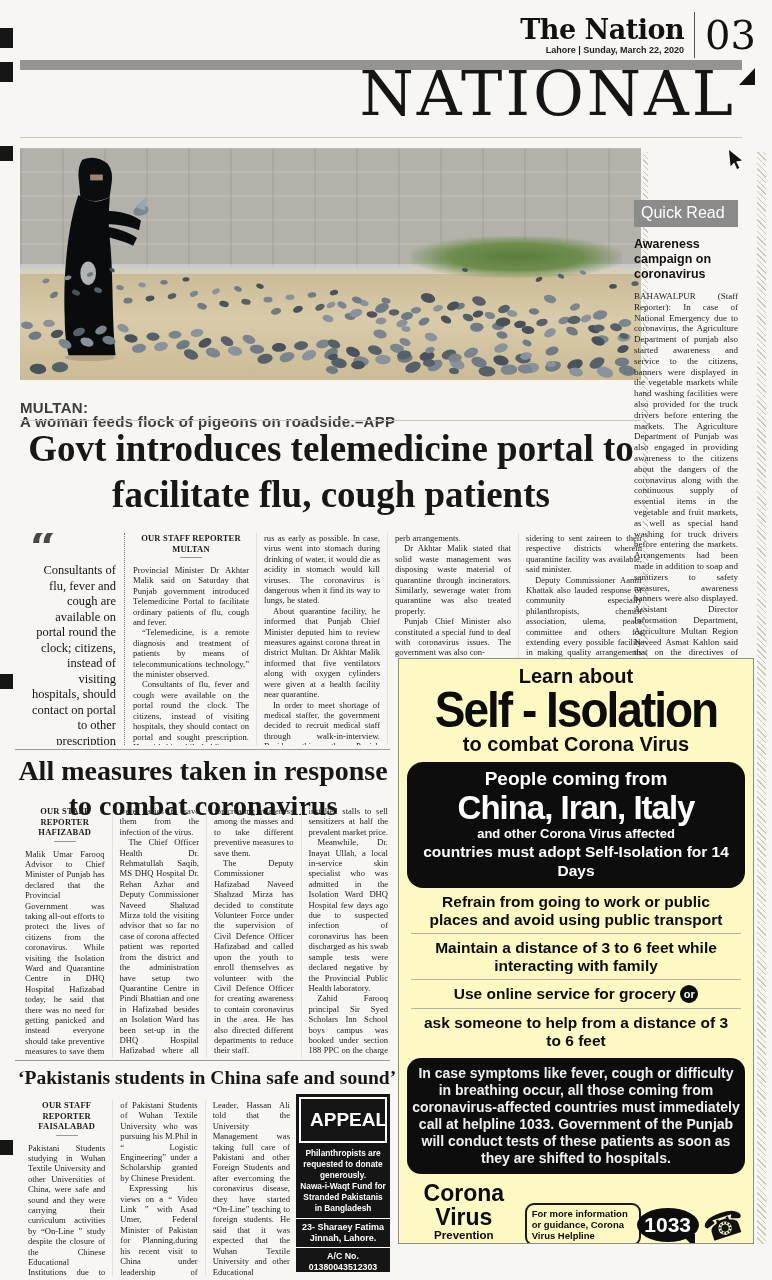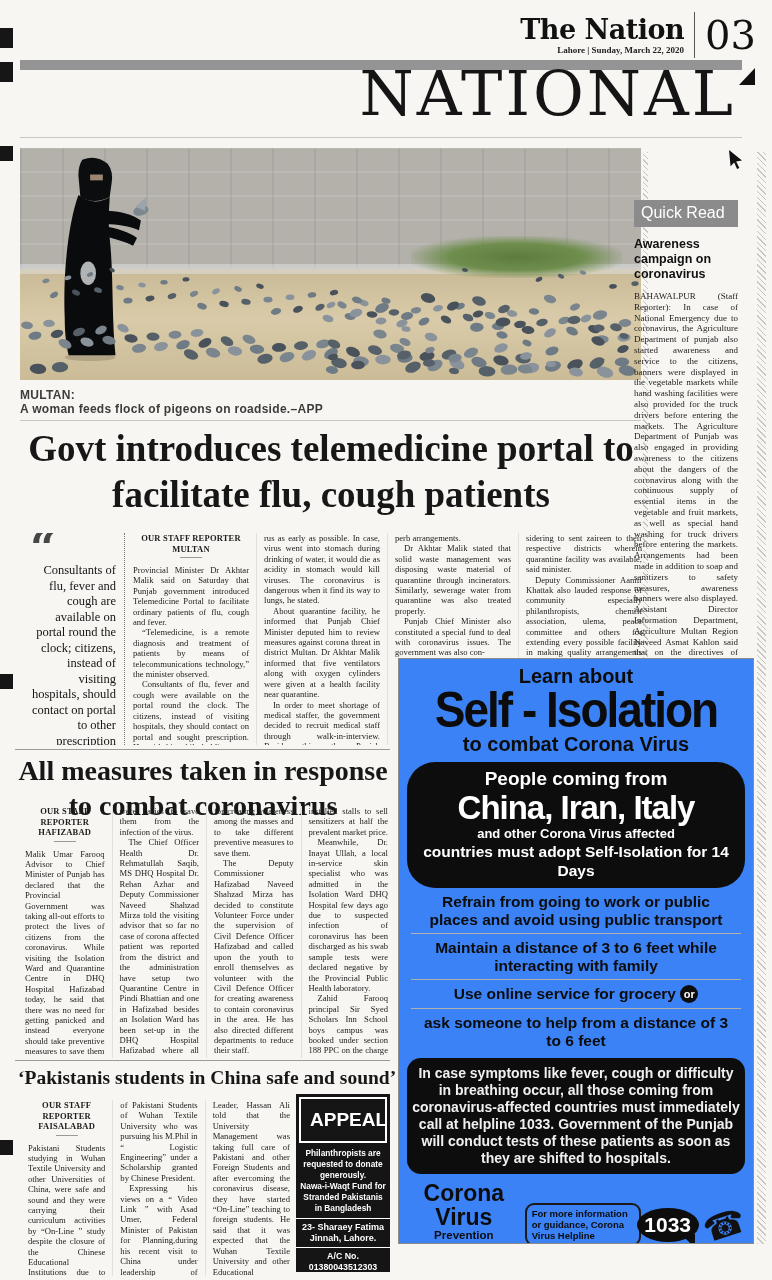--- a/index.html
+++ b/index.html
@@ -7,21 +7,21 @@
        font-family:"Liberation Serif",serif;color:#1c1c1c;}
   .page{position:absolute;inset:0;background:#f7f6f2;}
 
   
   .edge-mark{position:absolute;left:0;width:13px;background:#161616;}
 
   
   .masthead{position:absolute;top:12px;right:16px;display:flex;align-items:center;gap:10px;}
   .mh-left{text-align:right;}
   .paper-name{font-family:"DejaVu Serif",serif;font-weight:bold;font-size:27px;line-height:28px;color:#111;letter-spacing:-.5px;}
-  .date-line{font-family:Liberation Serif, serif;font-weight:bold;font-size:9px;color:#222;margin-top:1px;}
+  .date-line{font-family:Liberation Sans, sans-serif;font-weight:bold;font-size:9px;color:#222;margin-top:1px;}
   .mh-div{width:1px;height:46px;background:#555;}
   .page-num{font-family:"DejaVu Serif",serif;font-size:40px;color:#111;line-height:44px;}
 
   .graybar{position:absolute;left:20px;top:60px;width:722px;height:10px;background:#949494;}
   .section-title{position:absolute;top:62px;right:36px;font-family:"DejaVu Serif",serif;
       font-size:62px;line-height:64px;color:#151515;letter-spacing:3px;font-weight:500;}
   .section-wedge{position:absolute;left:739px;top:68px;width:16px;height:17px;background:#111;
       clip-path:polygon(100% 0,100% 100%,0 100%);}
   .rule{position:absolute;background:#c9c7c2;height:1px;}
 
@@ -29,22 +29,22 @@
   .photo{position:absolute;left:20px;top:148px;width:621px;height:232px;overflow:hidden;background:#cfc4a8;}
   .photo .wall{position:absolute;left:0;top:0;width:100%;height:52%;background:#b4b1ab;
      background-image:repeating-linear-gradient(0deg,rgba(255,255,255,.10) 0 2px,rgba(0,0,0,0) 2px 24px),
                       repeating-linear-gradient(90deg,rgba(0,0,0,.06) 0 2px,rgba(0,0,0,0) 2px 42px);}
   .photo .ground{position:absolute;left:0;top:52%;width:100%;height:48%;
      background:linear-gradient(180deg,#c9b996 0%,#d9cba9 45%,#cbbb97 100%);}
   .photo .lightband{position:absolute;left:0;top:50%;width:100%;height:10px;background:rgba(228,232,235,.45);}
   .photo .green{position:absolute;right:3%;top:38%;width:34%;height:18%;
      background:radial-gradient(ellipse at center,#5c7c3e 0%,#6f8e4e 45%,rgba(111,142,78,0) 75%);}
   .photo svg{position:absolute;left:0;top:0;}
-  .caption{position:absolute;left:20px;top:388px;font-family:"Liberation Sans",sans-serif;
-     font-weight:bold;font-size:12px;line-height:14px;color:#3c3c3c;letter-spacing:.3px;}
+  .caption{position:absolute;left:20px;top:401px;font-family:"Liberation Sans",sans-serif;
+     font-weight:bold;font-size:15px;line-height:14px;color:#3c3c3c;letter-spacing:.3px;}
 
   
   .headline{font-family:"Liberation Serif",serif;font-weight:600;color:#171717;text-align:center;}
   .a1-head{position:absolute;left:25px;top:426px;width:612px;font-size:37px;line-height:46px;}
   .a2-head{position:absolute;left:18px;top:753px;width:370px;font-size:28px;line-height:35px;}
   .a3-head{position:absolute;left:18px;top:1066px;width:372px;font-size:19.5px;line-height:24px;white-space:nowrap;}
 
   .byline{text-align:center;font-weight:bold;font-size:8.5px;line-height:10.5px;letter-spacing:.2px;margin-bottom:7px;}
   .byline:after{content:"";display:block;width:22px;border-top:1px solid #999;margin:3px auto 0;}
 
@@ -80,27 +80,27 @@
   
   .appeal{position:absolute;left:296px;top:1094px;width:94px;height:178px;background:#151515;color:#fff;
      text-align:center;font-family:"Liberation Sans",sans-serif;overflow:hidden;}
   .appeal-title{font-size:19px;font-weight:bold;border:2px solid #fff;margin:3px;padding:9px;line-height:24px;}
   .appeal-body{font-size:8.3px;font-weight:bold;line-height:11px;padding:2px 4px 4px;border-bottom:1px solid #fff;}
   .appeal-addr{font-size:9px;font-weight:bold;line-height:11px;padding:3px 2px;border-bottom:1px solid #fff;}
   .appeal-ac{font-size:8.8px;font-weight:bold;line-height:11px;padding:3px 2px 0;}
   .appeal-branch{font-size:6.3px;font-weight:bold;}
 
   
-  .ad{position:absolute;left:398px;top:658px;width:356px;height:586px;background:#3b82f6;
+  .ad{position:absolute;left:398px;top:658px;width:356px;height:586px;background:#fef9c3;
      border:1px solid #8e8c88;font-family:"Liberation Sans",sans-serif;color:#0c0c0c;overflow:hidden;
      padding:6px 8px;box-sizing:border-box;text-align:center;}
   .ad-learn{font-size:20px;font-weight:bold;line-height:22px;}
   .ad-title{font-size:46px;font-weight:bold;letter-spacing:-2px;line-height:46px;transform:scaleY(1.08);}
   .ad-sub{font-size:20px;font-weight:bold;line-height:22px;}
-  .ad-box1{background:#0d0d0d;color:#fff;border-radius:28px;margin-top:7px;padding:6px 4px 8px;}
+  .ad-box1{background:#0d0d0d;color:#fff;border-radius:16px;margin-top:7px;padding:6px 4px 8px;}
   .b1-l1{font-size:19px;font-weight:bold;line-height:22px;}
   .b1-l2{font-size:33px;font-weight:bold;line-height:36px;letter-spacing:-1px;}
   .b1-l3{font-size:13px;font-weight:bold;line-height:16px;}
   .b1-l4{font-size:15.5px;font-weight:bold;line-height:19px;}
   .ad-tip{font-size:15.5px;font-weight:bold;line-height:17.5px;padding:5px 12px;}
   .ad-sep{height:1px;background:#b3b1ad;margin:0 4px;}
   .or-badge{display:inline-block;background:#0d0d0d;color:#fff;border-radius:50%;
      width:18px;height:18px;font-size:11px;line-height:18px;vertical-align:1px;}
   .ad-box2{background:#0d0d0d;color:#f0f0f0;border-radius:14px;margin-top:4px;padding:7px 4px;
      font-size:14px;font-weight:bold;line-height:17px;}

